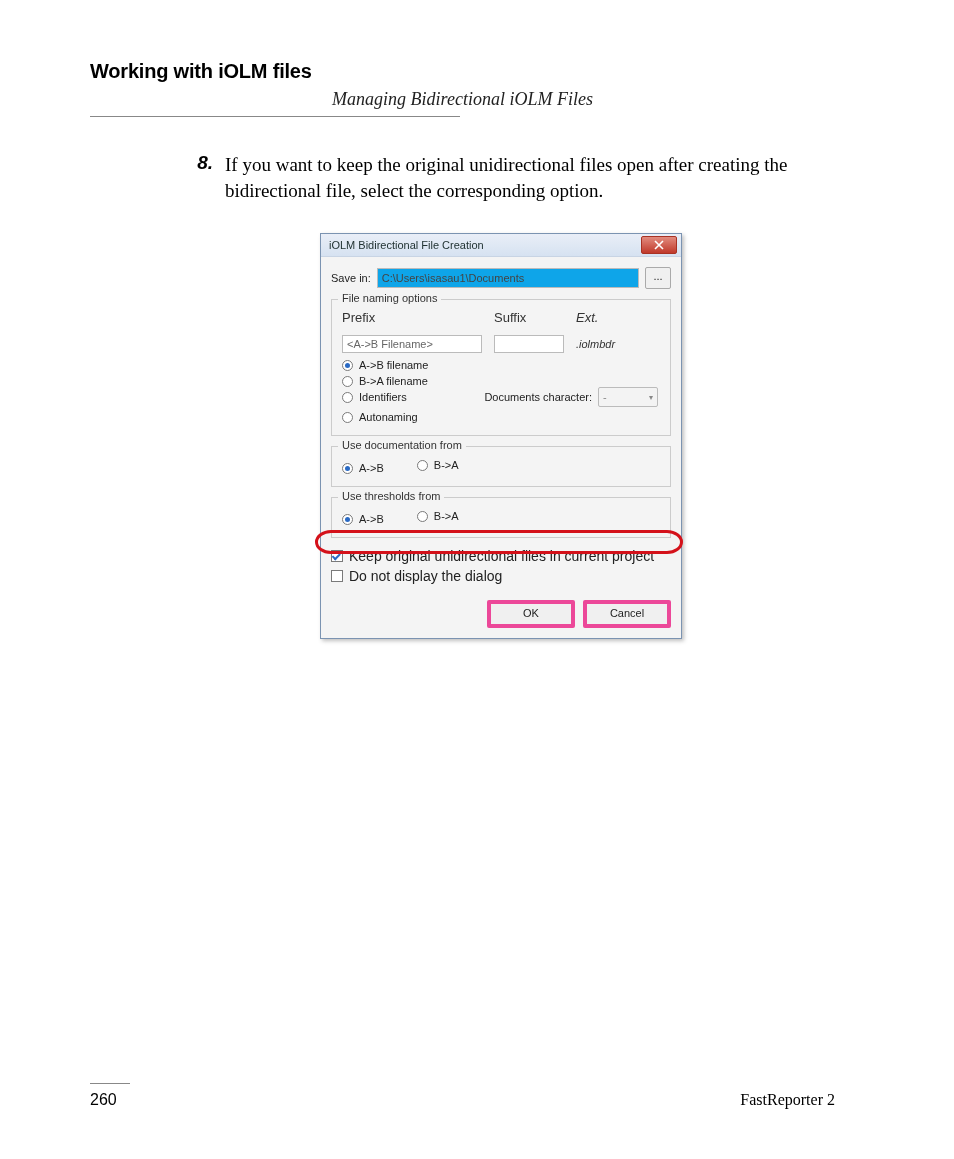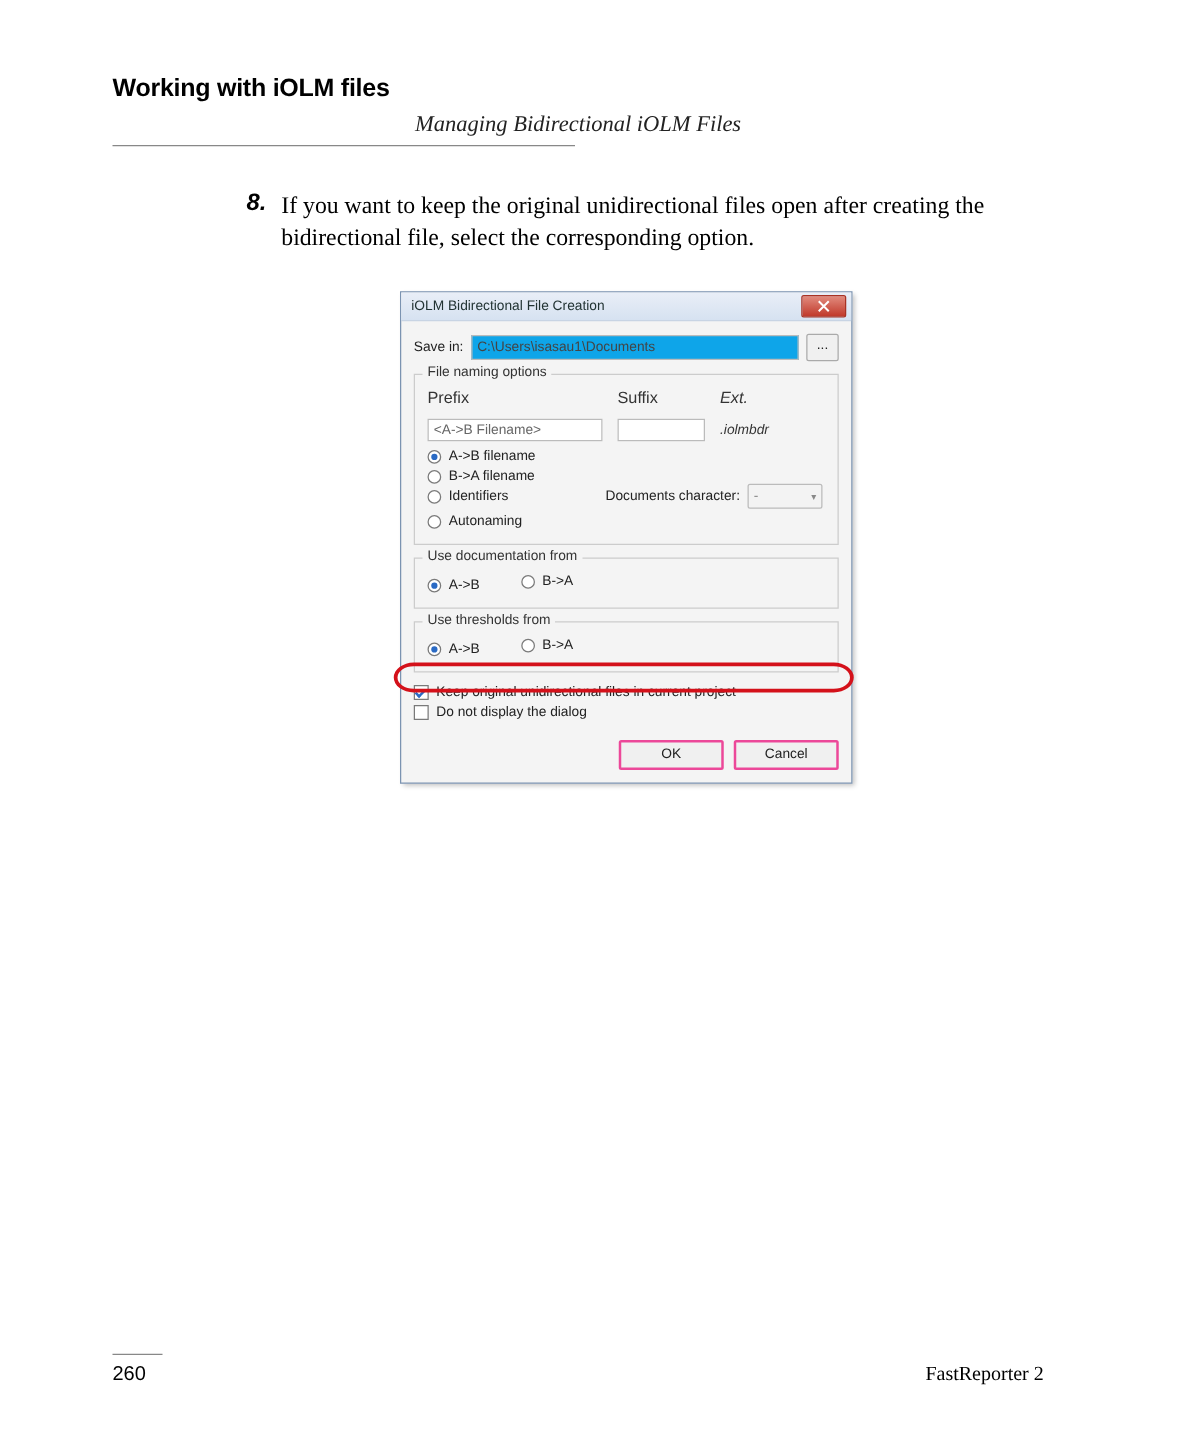--- a/index.html
+++ b/index.html
@@ -219,21 +219,21 @@
     padding:0 4px;
     color:#888;
     font-size:11px;
   }
   .sep-select .caret { font-size:8px; color:#888; }
 
   .chkline {
     display:flex;
     align-items:center;
     gap:6px;
-    font-size:11px;
+    font-size:14px;
     margin:4px 0;
   }
   .chkbox {
     width:12px;
     height:12px;
     border:1px solid #7a7a7a;
     background:#fff;
     box-sizing:border-box;
     display:flex;
     align-items:center;
@@ -260,21 +260,21 @@
     gap:8px;
     padding:6px 10px 10px 10px;
   }
   .dlg-btn {
     min-width:60px;
     height:20px;
     line-height:18px;
     text-align:center;
     font-size:11px;
     background:#f0f0f0;
-    border:2px solid #ec4899;
+    border:4px solid #ec4899;
     border-radius:2px;
     padding:0 10px;
   }
 
   .footer {
     position: absolute;
     bottom: 50px;
     left: 90px;
     right: 90px;
   }

